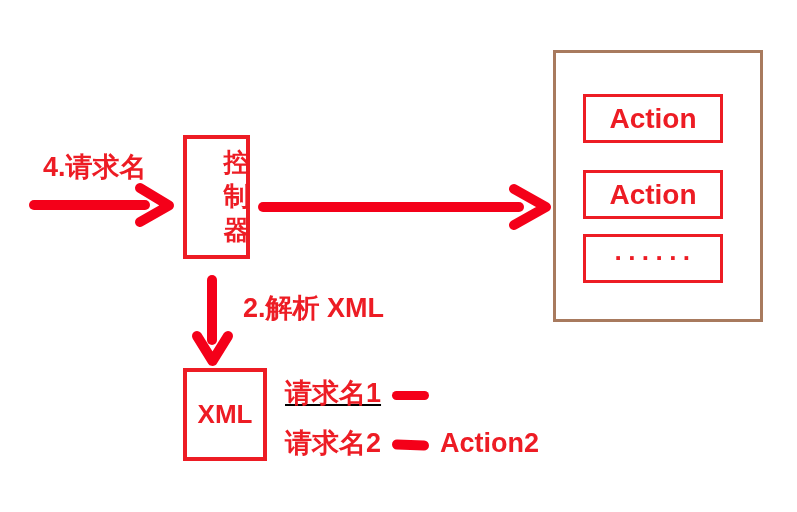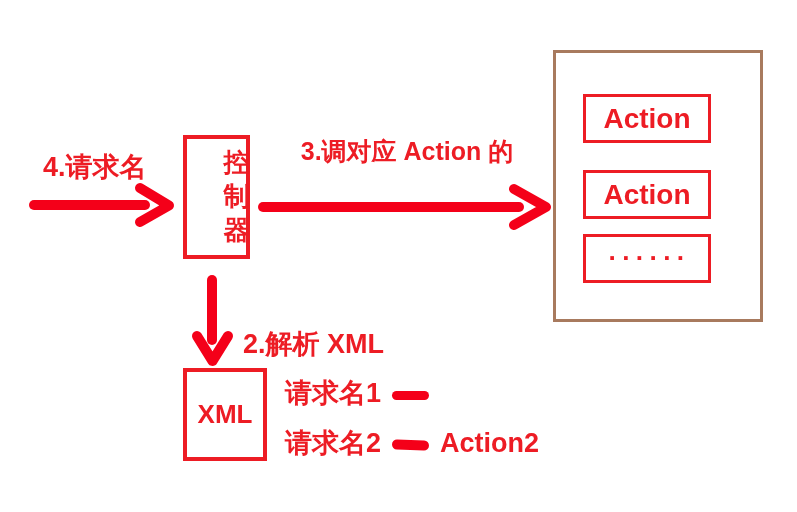--- a/index.html
+++ b/index.html
@@ -20,21 +20,21 @@
     color: #ed1c24;
     font-weight: bold;
     white-space: nowrap;
   }
   #step1-label { left: 43px; top: 149px; font-size: 27px; }
   #step3-label {
     left: 292px; top: 136px; width: 230px;
     font-size: 25px; text-align: center; line-height: 1.22;
     white-space: normal;
   }
-  #step2-label { left: 243px; top: 290px; font-size: 27px; margin-top: 36px; }
+  #step2-label { left: 243px; top: 290px; font-size: 27px; }
 
   .redbox {
     position: absolute;
     border: 3px solid #ed1c24;
     color: #ed1c24;
     font-weight: bold;
     display: flex;
     align-items: center;
     justify-content: center;
     box-sizing: border-box;
@@ -54,35 +54,35 @@
   #action-container {
     position: absolute;
     left: 553px; top: 50px; width: 210px; height: 272px;
     border: 3px solid #a87a5e;
     box-sizing: border-box;
     background: #ffffff;
   }
   .action-box {
     position: absolute;
     left: 583px;
-    width: 128px;
+    width: 140px;
     height: 49px;
     font-size: 28px;
   }
   #action-box-1 { top: 94px; }
   #action-box-2 { top: 170px; }
   #action-box-3 { top: 234px; font-size: 26px; letter-spacing: 5px; padding-left: 5px; }
 
   .maprow {
     position: absolute;
     left: 285px;
     display: flex;
     align-items: center;
   }
-  #mapping-row-1 { top: 375px; }
+  #mapping-row-1 { top: 375px; text-decoration: underline; }
   #mapping-row-2 { top: 425px; }
   .maprow .mtext {
     color: #ed1c24;
     font-weight: bold;
     font-size: 27px;
     white-space: nowrap;
   }
   .maprow .dash {
     width: 37px;
     height: 9px;
@@ -114,21 +114,20 @@
     </g>
     <g stroke="#f40019" fill="none" stroke-linecap="round" stroke-linejoin="round">
       <path d="M212 280 V340" stroke-width="10"></path>
       <path d="M197 336 L212.5 361 L228 336" stroke-width="10"></path>
     </g>
   </svg>
 
   <div class="lbl" id="step1-label">4.请求名</div>
 
   <div class="lbl" id="step3-label">
-    <div>3.调对应 Action 的</div>
   </div>
 
   <div class="lbl" id="step2-label">2.解析 XML</div>
 
   <div class="redbox" id="controller-box">
     <span class="vtext">控制器</span>
   </div>
 
   <div id="action-container"></div>
   <div class="redbox action-box" id="action-box-1">Action</div>

